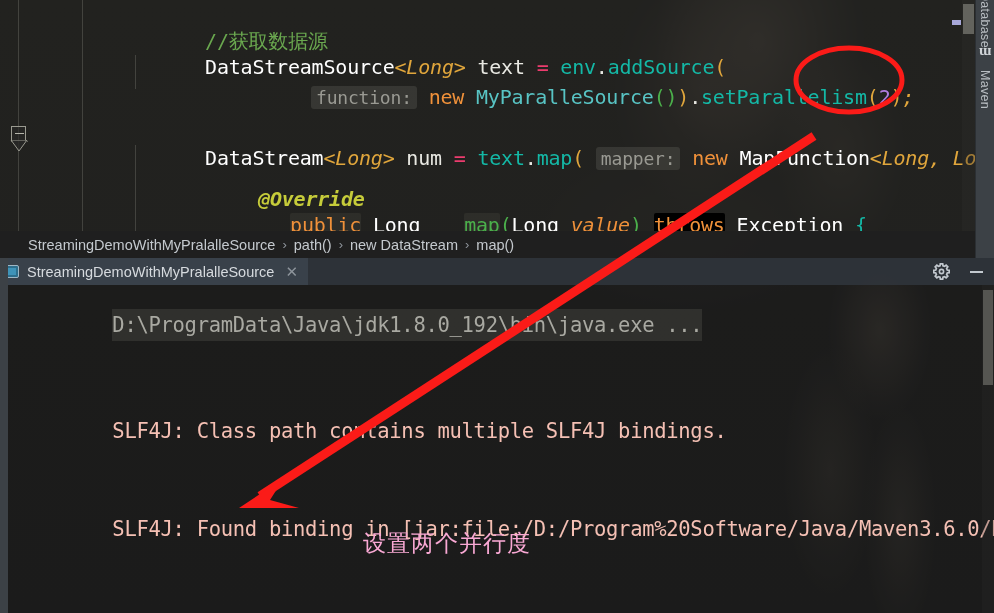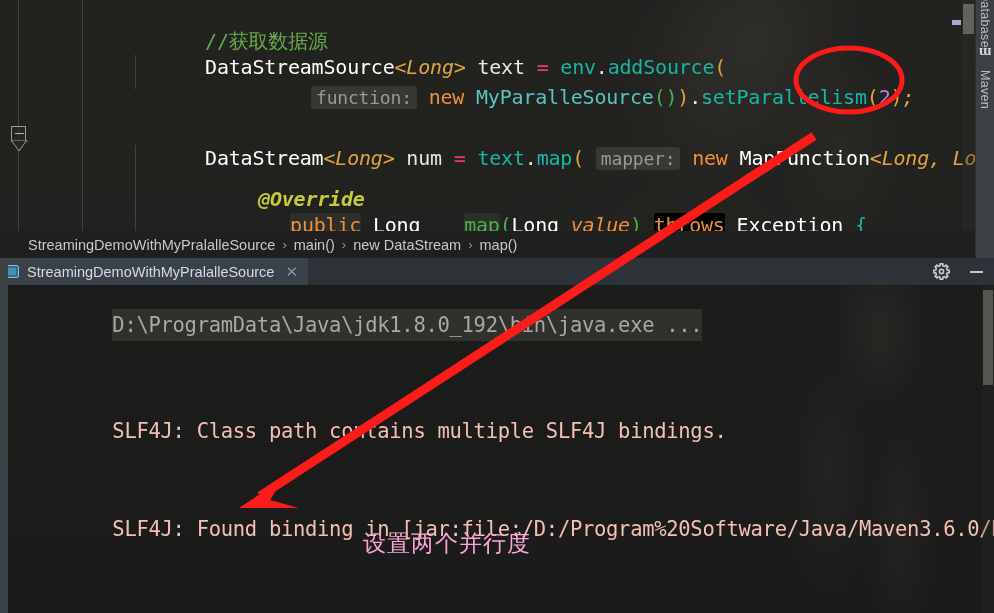--- a/index.html
+++ b/index.html
@@ -269,21 +269,21 @@
     </div>
 
     <div class="ed-scrollbar"></div>
     <div class="ed-thumb"></div>
     <div class="ed-mark"></div>
   </div>
 
   <div class="breadcrumb">
     <span>StreamingDemoWithMyPralalleSource</span>
     <span class="crumb-sep">›</span>
-    <span>main()</span>
+    <span>path()</span>
     <span class="crumb-sep">›</span>
     <span>new DataStream</span>
     <span class="crumb-sep">›</span>
     <span>map()</span>
   </div>
 
   <div class="tool-window">
 
     <div class="tw-header">
       <div class="tw-tab">

